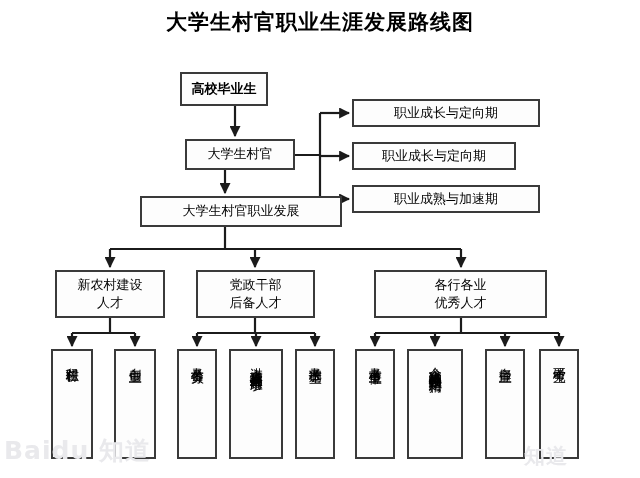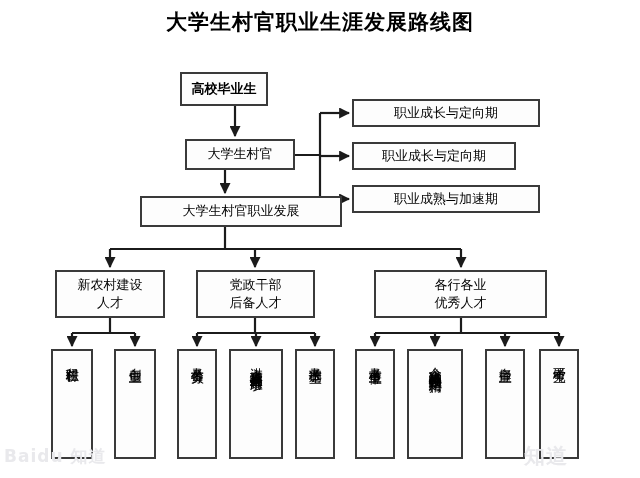--- a/index.html
+++ b/index.html
@@ -69,23 +69,22 @@
   }
   .wm {
     position: absolute;
     color: #e9e9ec;
     font-weight: bold;
     user-select: none;
   }
   #watermark-left {
     left: 4px;
     top: 434px;
-    font-size: 17px;
+    font-size: 25px;
     letter-spacing: 1px;
-    margin-top: 11px;
   }
   #watermark-right {
     left: 524px;
     top: 442px;
     font-size: 21px;
     letter-spacing: 1px;
   }
 </style>
 </head>
 <body>

